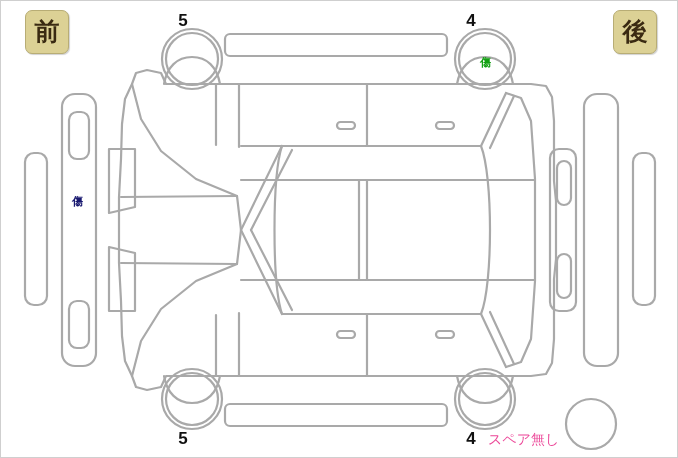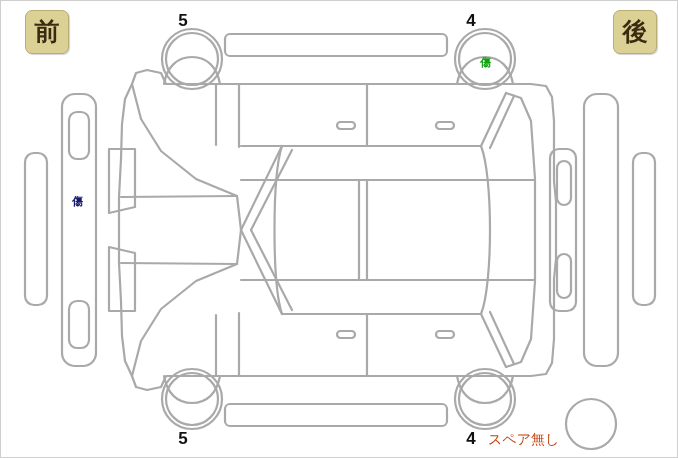--- a/index.html
+++ b/index.html
@@ -39,21 +39,21 @@
     text-align:center;
     width:30px;
   }
   #tire-fl{left:167px;top:10px;}
   #tire-rl{left:455px;top:10px;}
   #tire-fr{left:167px;top:428px;}
   #tire-rr{left:455px;top:428px;}
 
   #spare-text{
     position:absolute;left:487px;top:430px;
-    font-size:14px;color:#c2410c;white-space:nowrap;
+    font-size:14px;color:#ec4899;white-space:nowrap;
     font-family:Liberation Mono, monospace;
   }
 
   .mark{
     position:absolute;
     font-size:11px;
     font-weight:700;
     line-height:11px;
     font-family:"DejaVu Sans","Liberation Sans",sans-serif;
   }

